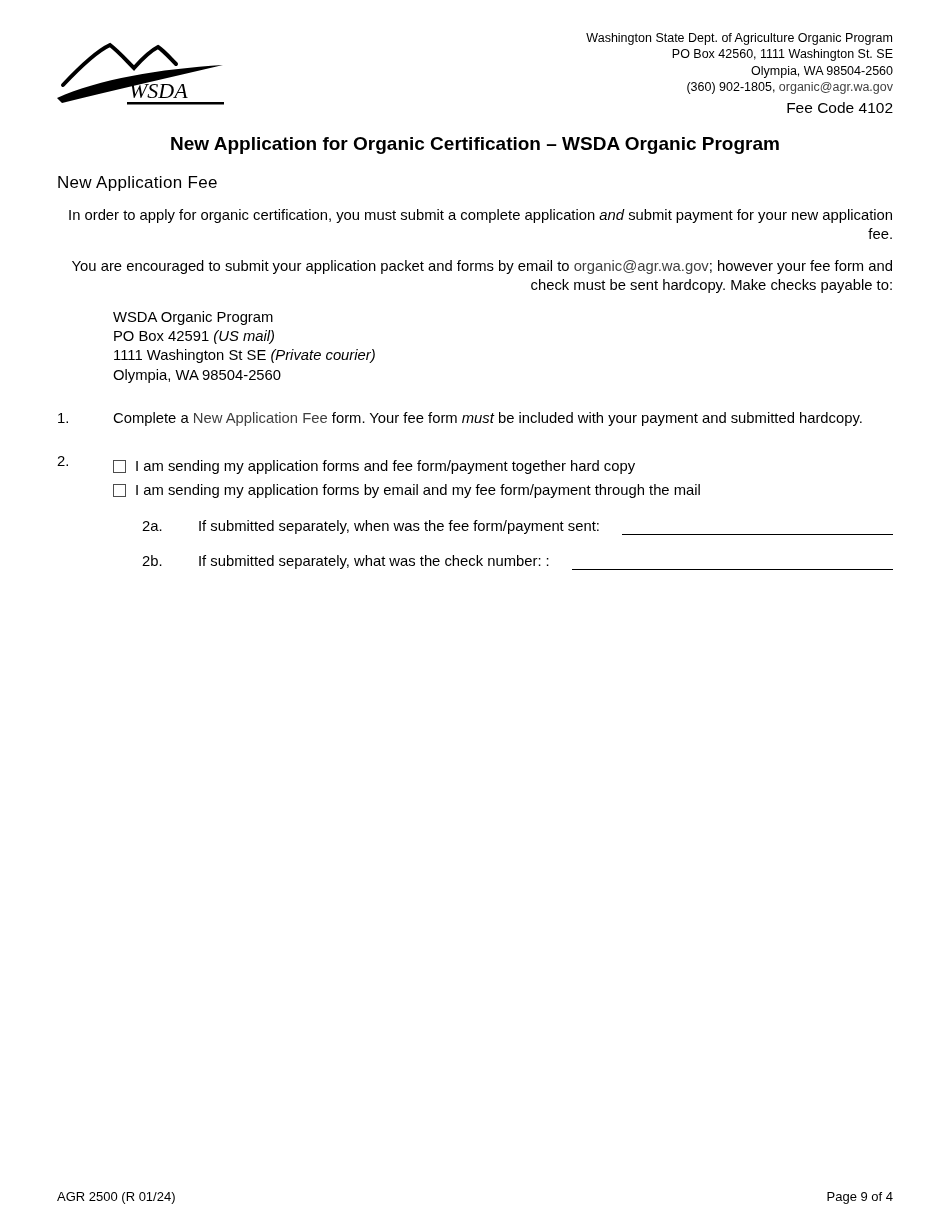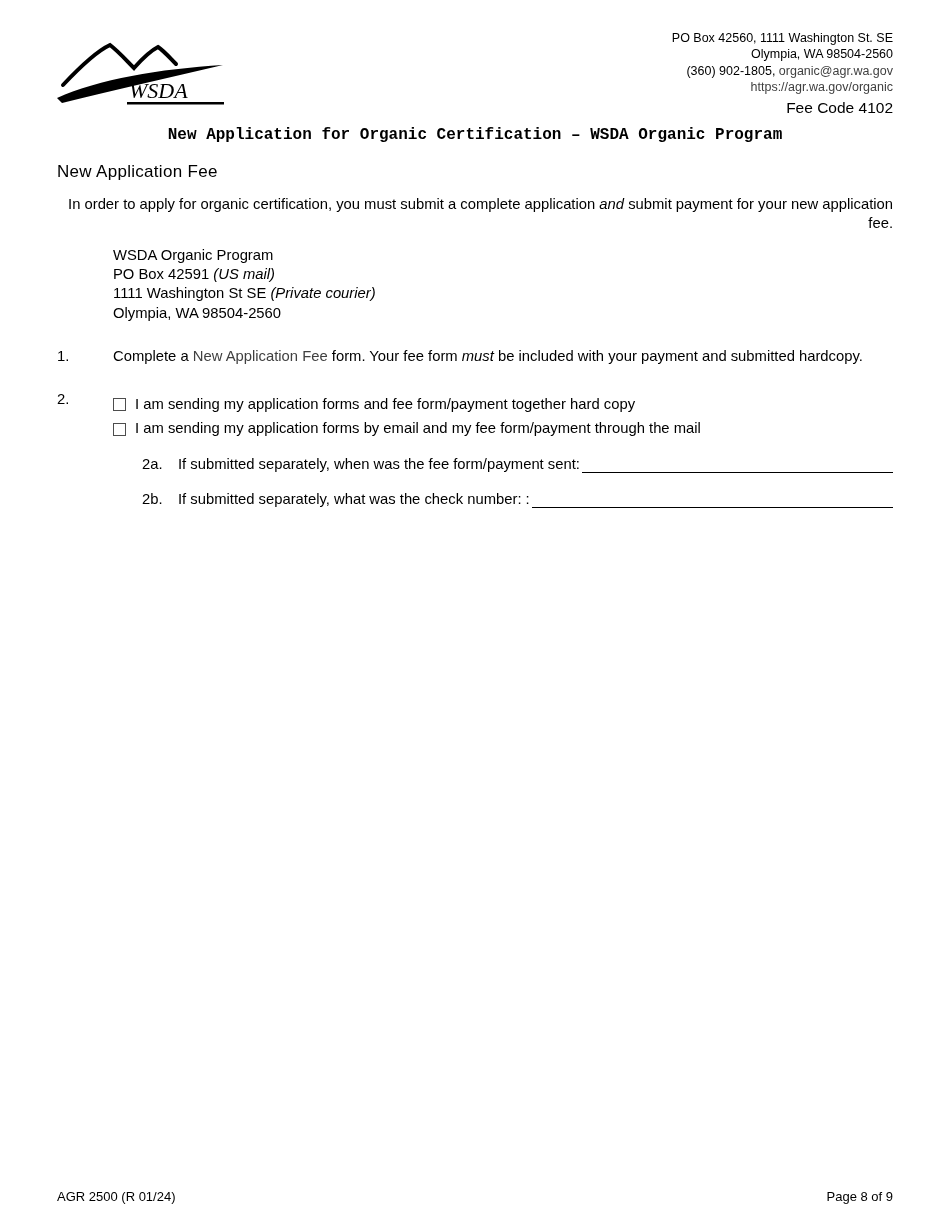--- a/index.html
+++ b/index.html
@@ -7,34 +7,34 @@
   body { font-family: "Liberation Sans", sans-serif; color: #000; }
   .page {
     width: 950px; height: 1230px; background: #fff; position: relative;
     margin: 0 auto; padding: 30px 57px 0 57px; overflow: hidden;
   }
   .header { display: flex; justify-content: space-between; align-items: flex-start; }
   .logo-wrap { padding-top: 8px; font-style: italic; }
   .addr-block { text-align: right; font-size: 12.5px; line-height: 1.3; }
   .link { color: #404040; cursor: pointer; }
   .fee-code { text-align: right; font-size: 15.5px; margin-top: 3px; }
-  .doc-title { text-align: center; font-weight: bold; font-size: 16px; margin-top: 8px; font-family: Liberation Mono, monospace; }
+  .doc-title { text-align: center; font-weight: bold; font-size: 19px; margin-top: 15px; }
   .section-heading { font-size: 17px; font-weight: normal; margin-top: 18px; letter-spacing: 0.3px; }
   .para { font-size: 14.8px; line-height: 1.28; margin-top: 13px; text-align: right; }
   .payee-addr { margin: 13px 0 8px 56px; font-size: 14.8px; line-height: 1.3; }
   .list-item { display: flex; margin-top: 24px; font-size: 14.8px; line-height: 1.3; }
   .list-num { width: 56px; flex-shrink: 0; }
   .list-body { flex: 1; }
   .options { }
   .option-row { display: flex; align-items: center; margin-top: 5px; font-size: 14.8px; }
   .checkbox {
     width: 13px; height: 13px; border: 1px solid #4d4d4d; background: #fff;
     margin-right: 9px; flex-shrink: 0; display: inline-block; cursor: pointer;
   }
-  .subq { display: flex; align-items: baseline; margin: 16px 0 0 29px; font-size: 14.8px; }
+  .subq { display: flex; align-items: baseline; margin: 16px 0 0 29px; font-size: 14.8px; gap: 20px; }
   .subq-label { width: 36px; flex-shrink: 0; }
   .subq-text { white-space: nowrap; }
   .blank-line {
     flex: 1; border: none; border-bottom: 1.6px solid #000; background: transparent;
     font-family: inherit; font-size: 14.8px; margin-left: 2px; outline: none; min-width: 40px;
   }
   .footer {
     position: absolute; left: 57px; right: 57px; bottom: 26px;
     display: flex; justify-content: space-between; align-items: baseline; font-size: 13px;
   }
@@ -49,34 +49,35 @@
   <div class="header">
     <div class="logo-wrap">
       <svg class="logo-svg" width="168" height="70" viewBox="0 0 168 70">
         <path d="M6 47 C22 30 40 13 53 7 C61 13 70 23 77 30 C85 21 95 12 101 9 C107 13 113 20 119 26" fill="none" stroke="#000" stroke-width="4" stroke-linecap="round"></path>
         <path d="M0 60 C42 41 102 31 166 27 C112 40 56 52 5 65 Z" fill="#000"></path>
         <text x="72" y="60" font-size="22" fill="#000">WSDA</text>
         <rect x="70" y="64" width="97" height="2.5" fill="#000"></rect>
       </svg>
     </div>
     <div class="addr-block">
+      <div>Washington State Dept. of Agriculture Organic Program</div>
       <div>PO Box 42560, 1111 Washington St. SE</div>
       <div>Olympia, WA 98504-2560</div>
       <div><span>(360) 902-1805, </span><span class="link">organic@agr.wa.gov</span></div>
-      <div><span class="link">https://agr.wa.gov/organic</span></div>
       <div class="fee-code">Fee Code 4102</div>
     </div>
   </div>
 
   <div class="doc-title">New Application for Organic Certification – WSDA Organic Program</div>
 
   <div class="section-heading">New Application Fee</div>
 
   <p class="para"><span>In order to apply for organic certification, you must submit a complete application </span><span class="italic">and</span><span> submit payment for your new application fee.</span></p>
 
+  <p class="para"><span>You are encouraged to submit your application packet and forms by email to </span><span class="link">organic@agr.wa.gov</span><span>; however your fee form and check must be sent hardcopy. Make checks payable to:</span></p>
 
   <div class="payee-addr">
     <div>WSDA Organic Program</div>
     <div><span>PO Box 42591 </span><span class="italic">(US mail)</span></div>
     <div><span>1111 Washington St SE </span><span class="italic">(Private courier)</span></div>
     <div>Olympia, WA 98504-2560</div>
   </div>
 
   <div class="list-item">
     <div class="list-num">1.</div>
@@ -106,16 +107,16 @@
       <div class="subq">
         <span class="subq-label">2b.</span>
         <span class="subq-text">If submitted separately, what was the check number: :</span>
         <input class="blank-line" type="text" value="" style="">
       </div>
     </div>
   </div>
 
   <div class="footer">
     <span>AGR 2500 (R 01/24)</span>
-    <span>Page 8 of 9</span>
+    <span>Page 9 of 4</span>
   </div>
 
 </div>
 
 </body></html>

